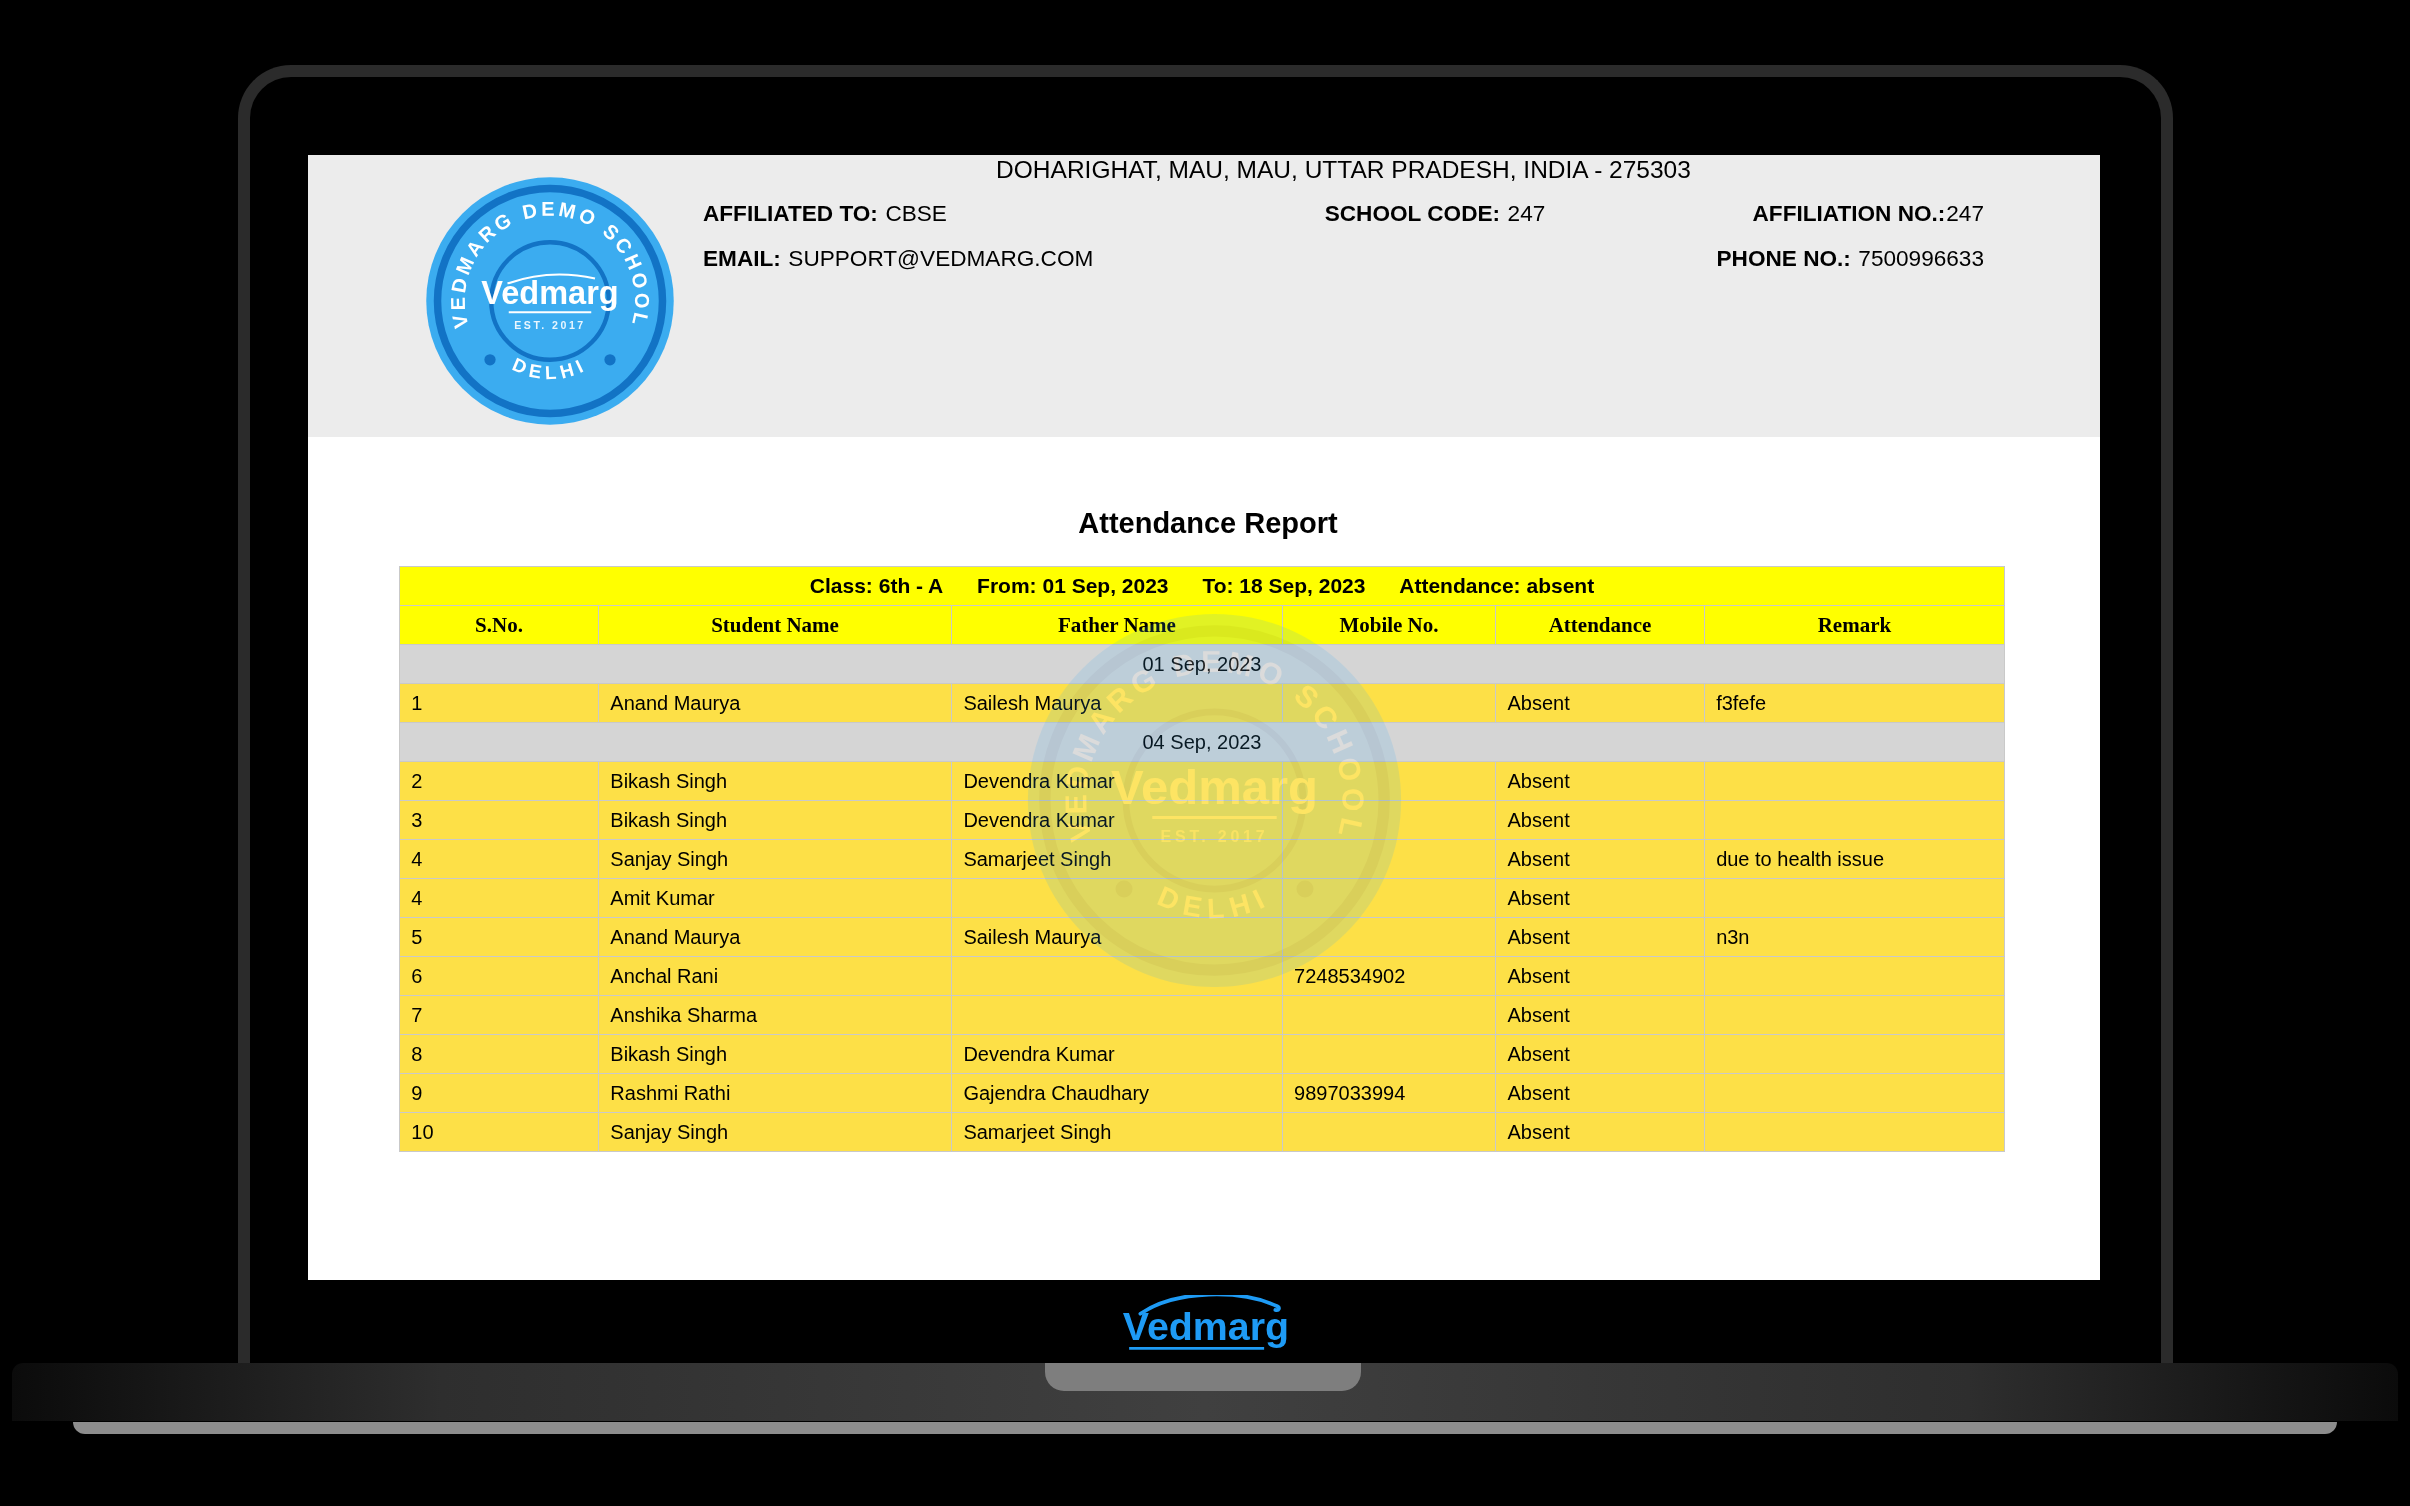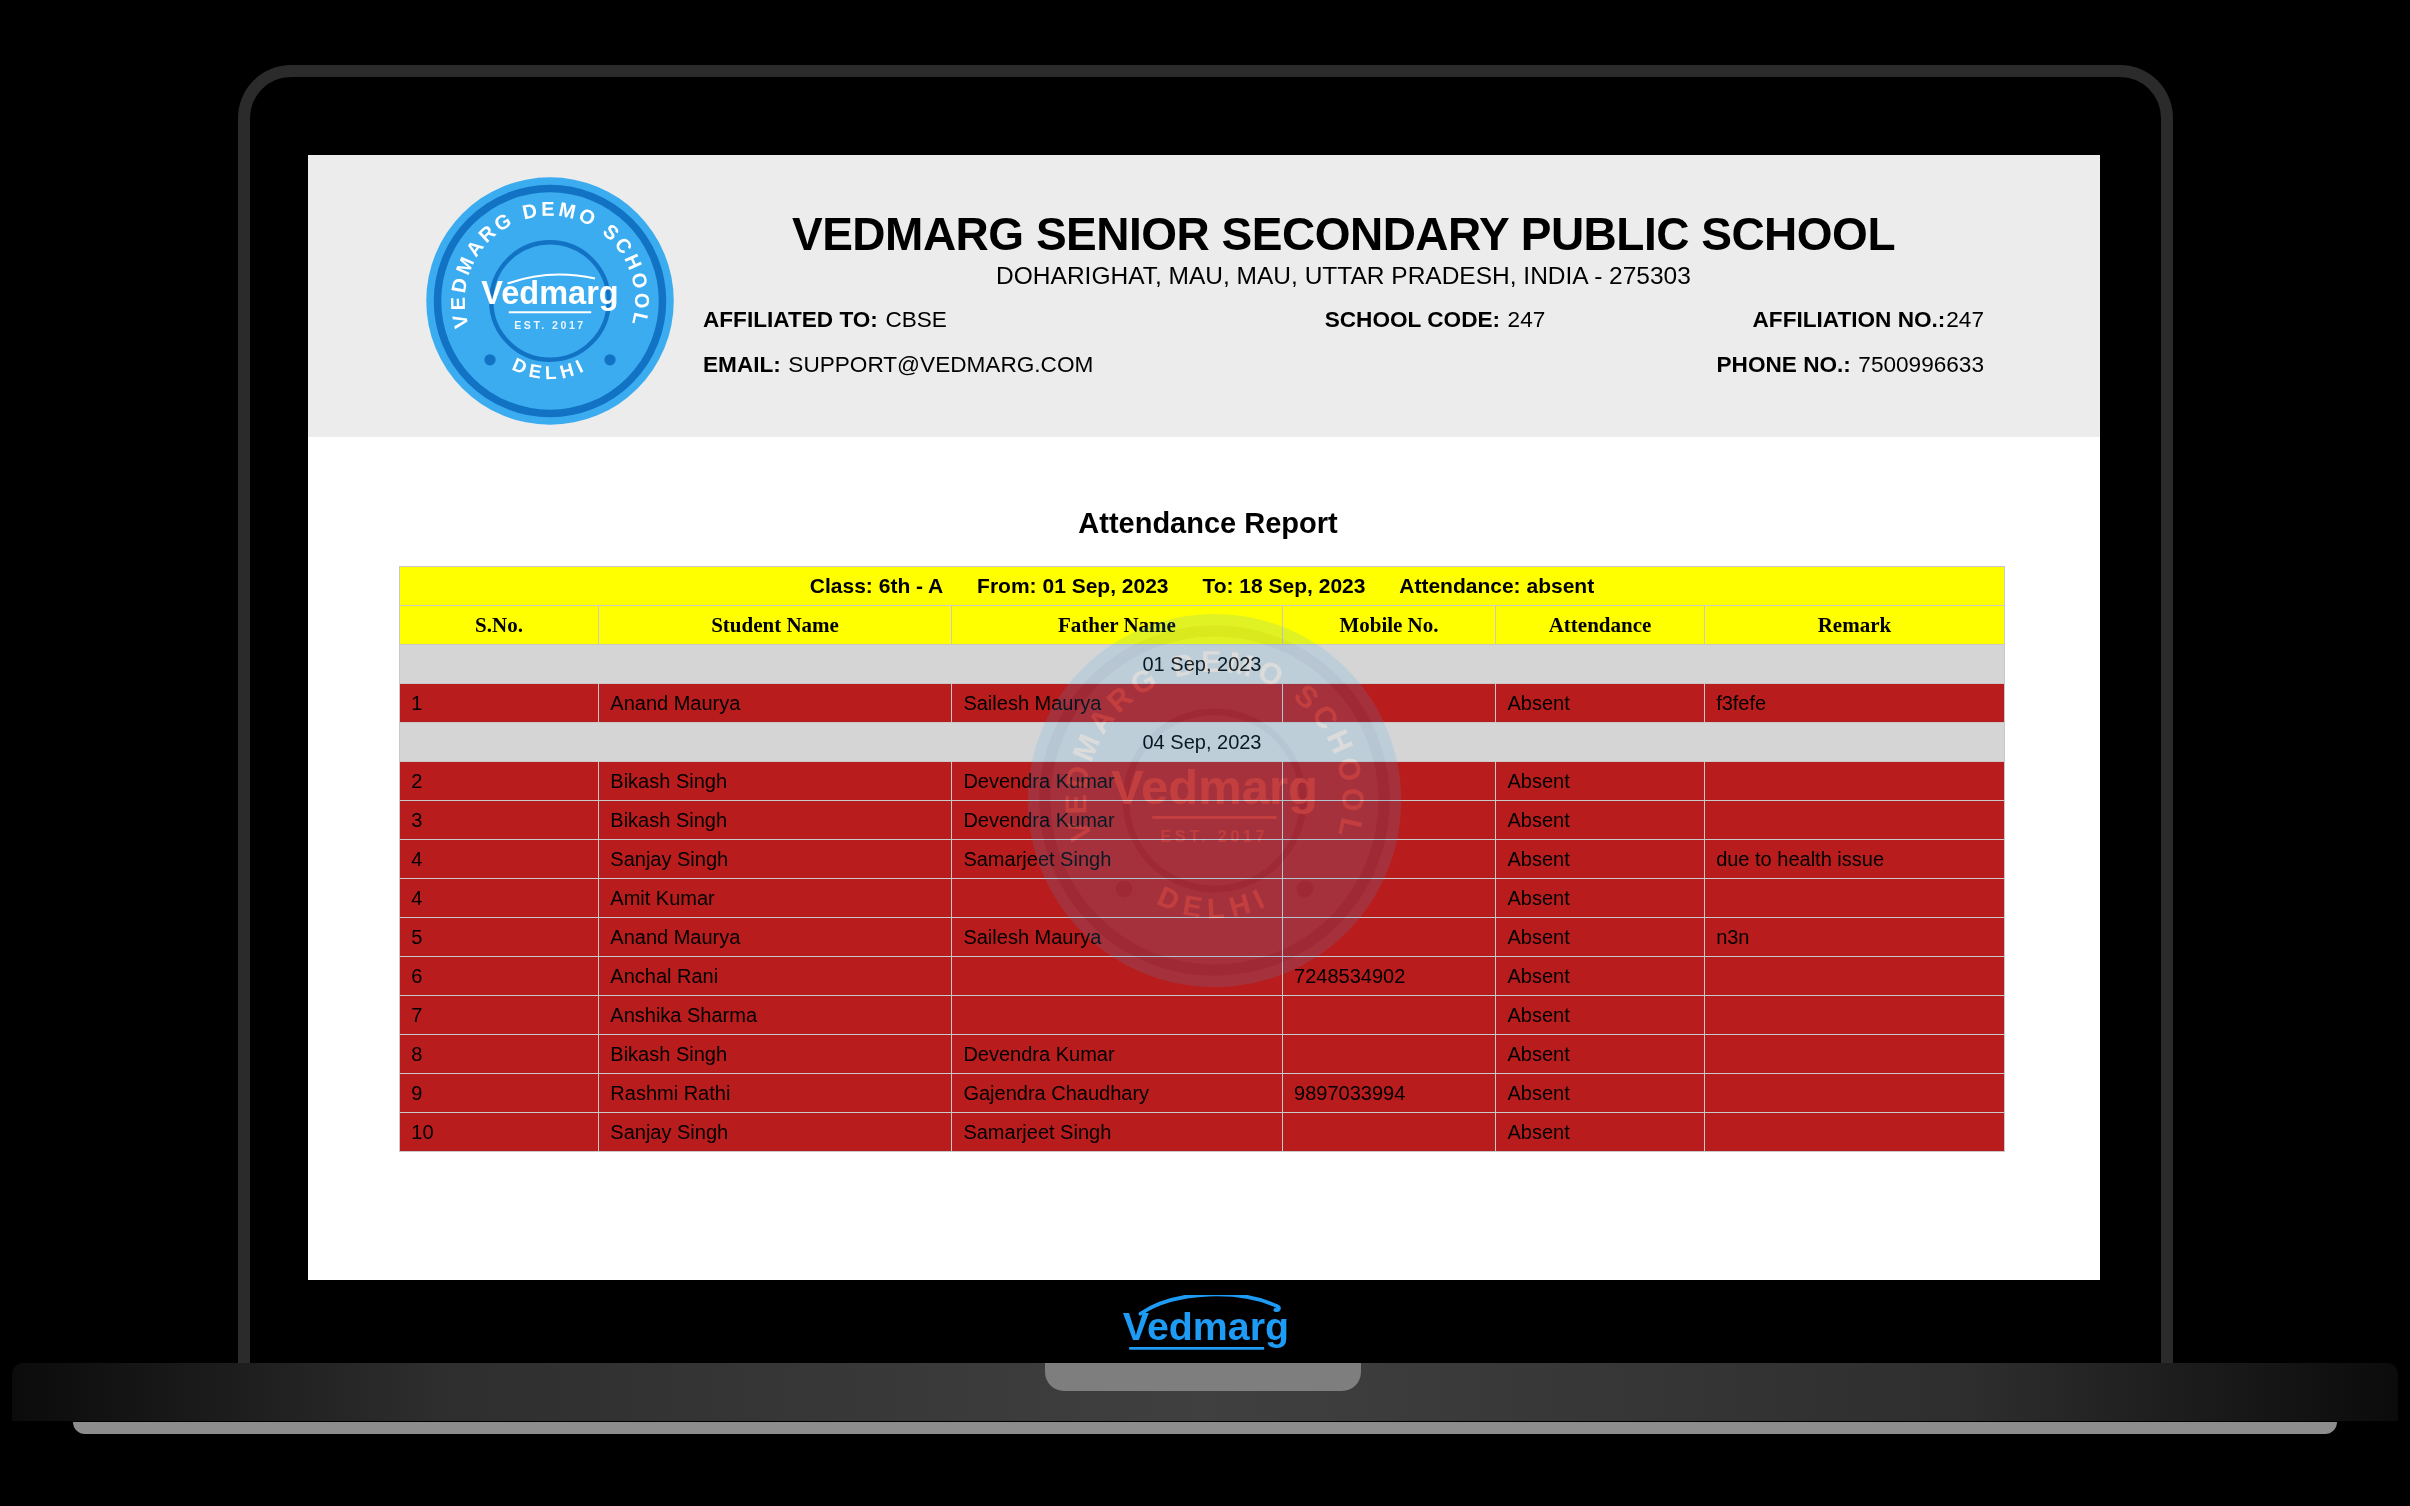--- a/index.html
+++ b/index.html
@@ -38,21 +38,21 @@
   .info-cell.c-right{ text-align:right; }
   .lbl { font-weight:bold; }
   .val { margin-left:7.5px; }
   .val.tight { margin-left:0.9px; }
 
   .report-title { position:absolute; left:4px; top:352px; width:100%; text-align:center;
                   font-size:29px; font-weight:bold; color:#000; }
 
   .att-table { position:absolute; left:91px; top:411px; width:1606px;
                border-collapse:collapse; table-layout:fixed; font-size:20px; color:#000;
-               background:#b91c1c; }
+               background:#fde047; }
   .att-table td, .att-table th { border:1.9px solid #c9c9c9; height:39px;
                padding:0 7.5px 0 11.3px; overflow:hidden; white-space:nowrap; }
   .att-table .meta-row td { background:#ffff00; text-align:center; font-weight:bold;
                font-size:21px; padding:0; }
   .meta-seg { margin:0 14px; }
   .att-table th { background:#ffff00; font-weight:bold; font-size:21px;
                padding:0;font-family:Liberation Serif, serif; }
   .att-table .date-row td { background:#d5d5d5; text-align:center; padding:0; }
   .col-sno{width:12.4%} .col-student{width:22%} .col-father{width:20.6%}
   .col-mobile{width:13.3%} .col-att{width:13%} .col-remark{width:18.7%}
@@ -93,21 +93,20 @@
           <text x="100" y="122" text-anchor="middle" font-size="8.5" font-weight="bold" fill="#e8f6ff" letter-spacing="2">EST. 2017</text>
           <text font-size="15" font-weight="bold" fill="#ffffff" letter-spacing="4">
             <textPath href="#arcB1" startOffset="50%" text-anchor="middle">DELHI</textPath>
           </text>
           <circle cx="52" cy="147" r="4.5" fill="#1273c5"></circle>
           <circle cx="148" cy="147" r="4.5" fill="#1273c5"></circle>
         </svg>
       </div>
 
       <div class="header-text">
-        <div class="school-name">VEDMARG SENIOR SECONDARY PUBLIC SCHOOL</div>
         <div class="school-address">DOHARIGHAT, MAU, MAU, UTTAR PRADESH, INDIA - 275303</div>
         <div class="info-grid">
           <div class="info-cell c-left">
             <span class="lbl">AFFILIATED TO:</span><span class="val">CBSE</span>
           </div>
           <div class="info-cell c-mid">
             <span class="lbl">SCHOOL CODE:</span><span class="val">247</span>
           </div>
           <div class="info-cell c-right">
             <span class="lbl">AFFILIATION NO.:</span><span class="val tight">247</span>

